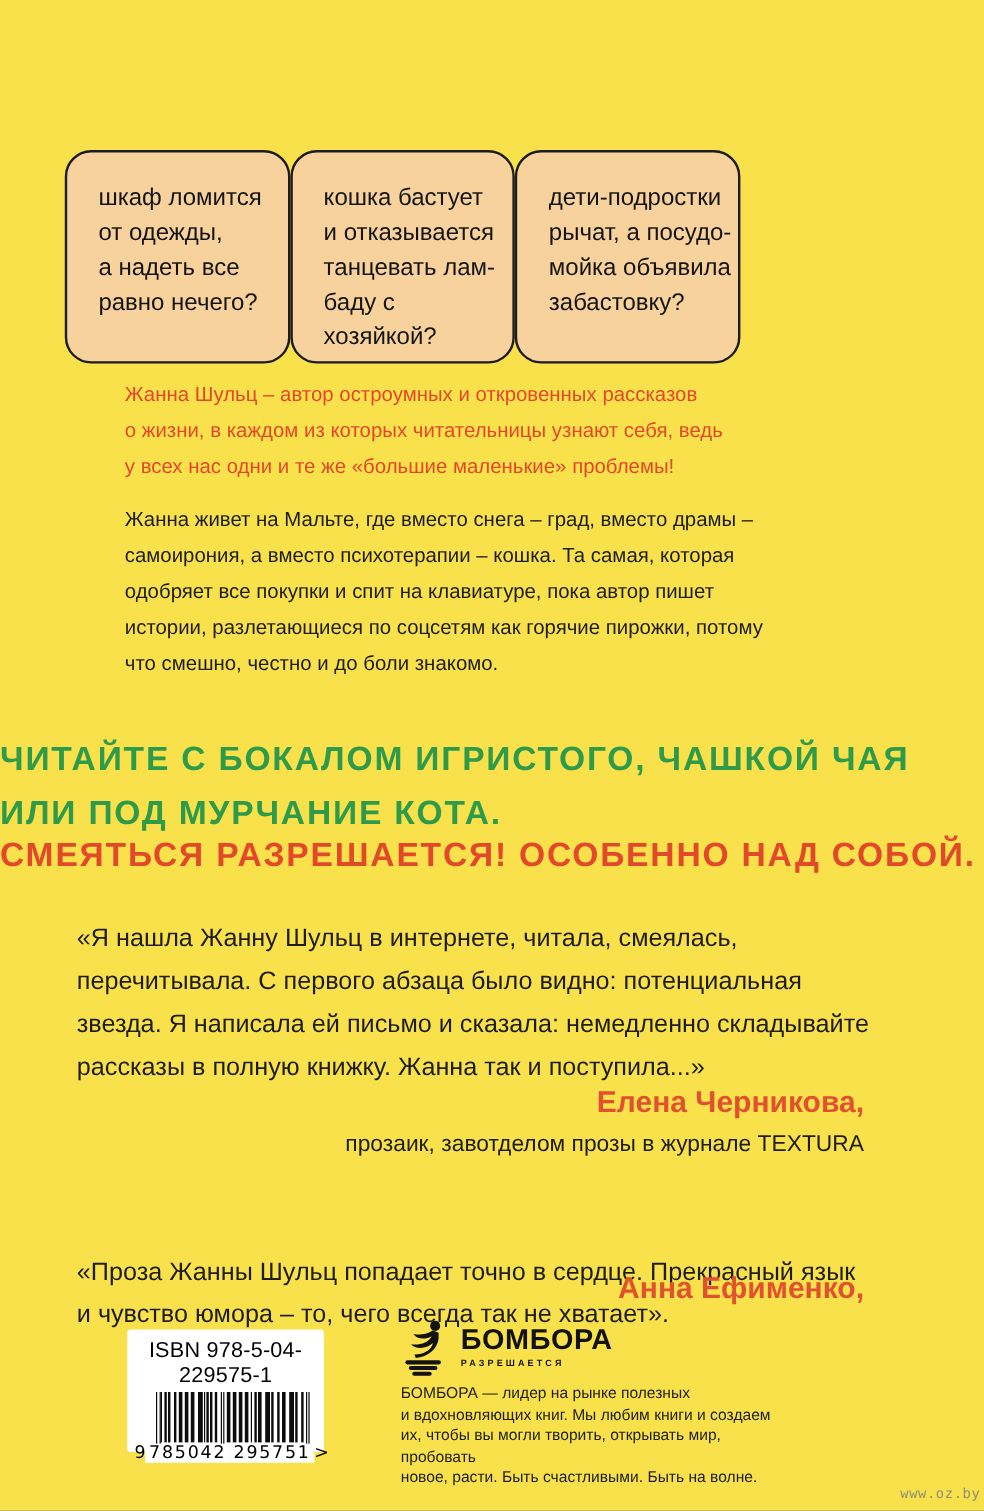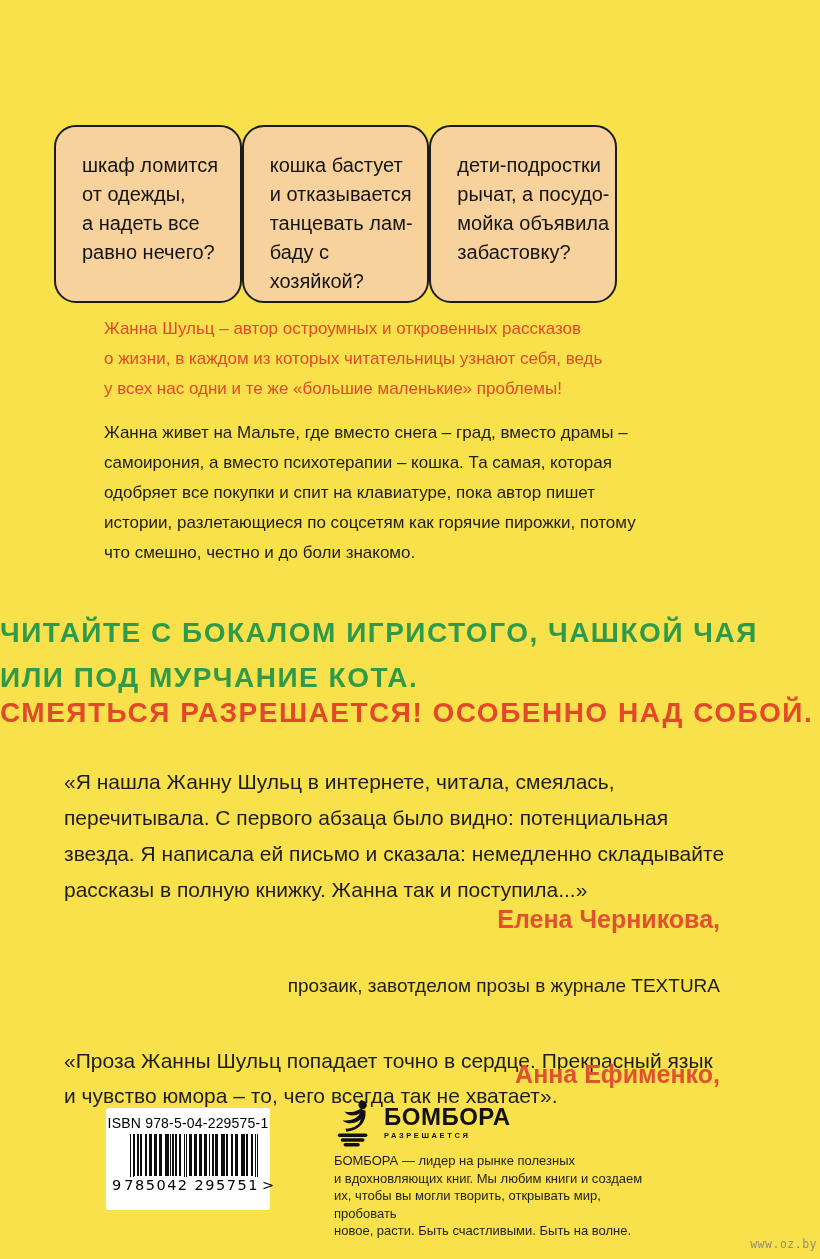--- a/index.html
+++ b/index.html
@@ -46,31 +46,31 @@
   .callout-green{top:610px;color:#2f9b4a;}
   .callout-red{top:690px;color:#e2492b;}
   
   .quote{position:absolute;left:64px;right:44px;font-size:21px;color:#1d1d1d;}
   .quote1{top:764px;line-height:36px;}
   .quote2{top:1028px;line-height:35px;margin-top:15px;}
   .attr{position:absolute;left:64px;right:100px;text-align:right;}
   .attr-name{font-size:25px;font-weight:bold;color:#e2512f;line-height:32px;}
   .attr-role{font-size:19px;color:#1d1d1d;line-height:26px;}
   .attr1-name{top:903px;}
-  .attr1-role{top:941px;margin-top:32px;}
+  .attr1-role{top:941px;}
   .attr2-name{top:1058px;}
   .attr2-role{top:1096px;}
   
   .barcode-card{
     position:absolute;left:106px;top:1108px;width:164px;height:102px;
     background:#ffffff;border-radius:3px;
   }
   .isbn{
     margin-top:7px;text-align:center;
-    font-size:14px;letter-spacing:.2px;color:#000;
+    font-size:18px;letter-spacing:.2px;color:#000;
   }
   .bars-wrap{position:relative;margin:3px 12px 0 24px;height:56px;}
   .bars{display:flex;height:56px;align-items:flex-start;}
   .bars i{display:block;height:42px;}
   .bars i.b{background:#0c0c0c;}
   .bars i.t{height:56px;}
   .digits{
     position:absolute;left:-18px;right:-8px;bottom:-3px;
     display:flex;justify-content:space-between;align-items:flex-end;
     font-size:14.5px;color:#000;font-family:"DejaVu Sans",sans-serif;

